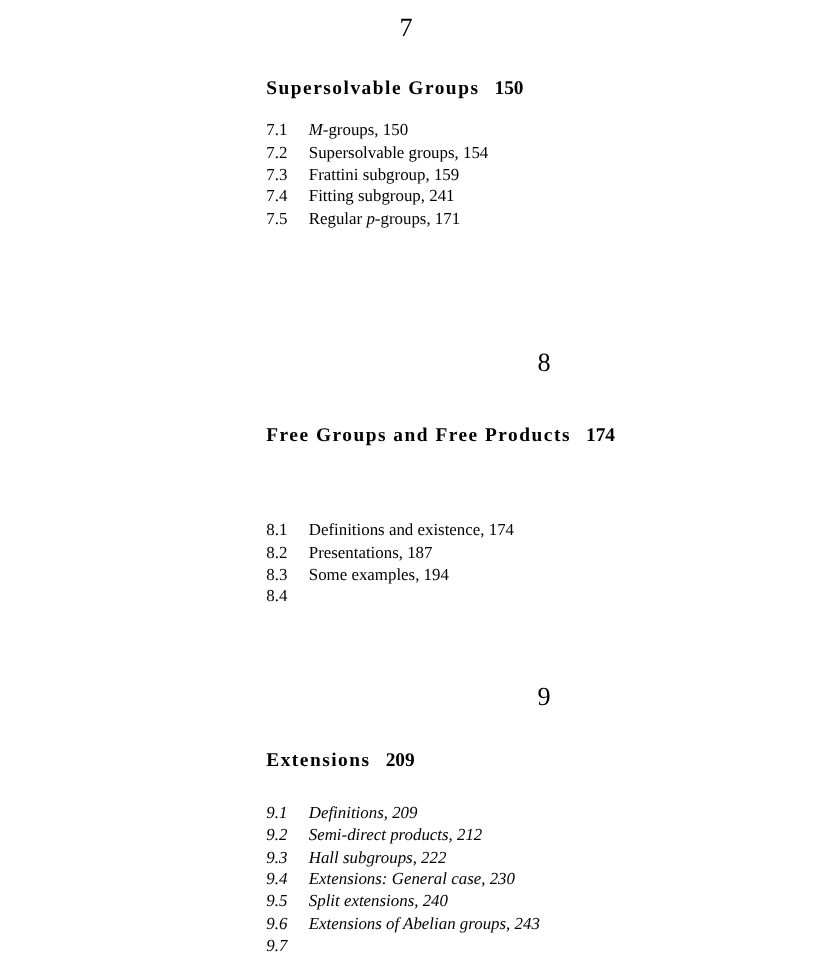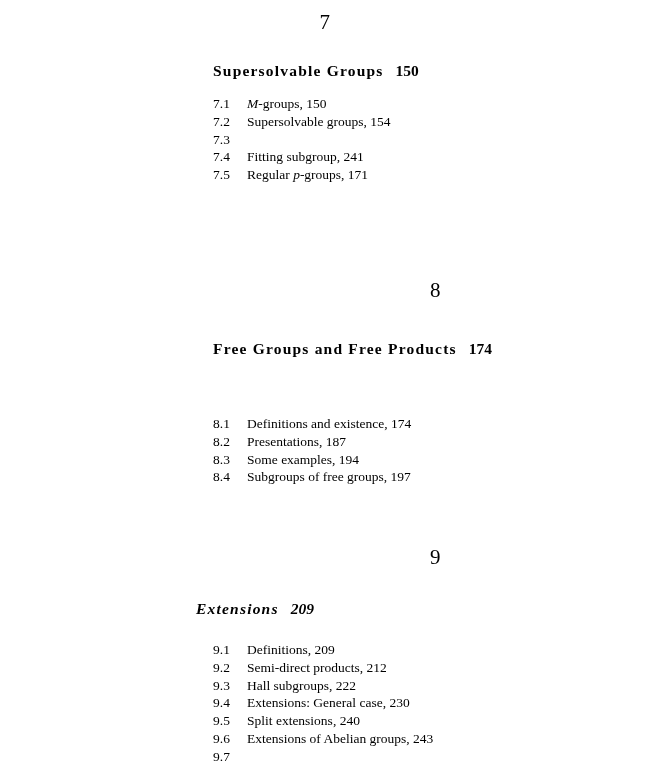--- a/index.html
+++ b/index.html
@@ -74,22 +74,22 @@
   #chapter-7 .chap-title  { position: absolute; left: 213px; top: 50px; margin-top: 12px; }
   #chapter-7 .toc-list    { position: absolute; left: 213px; top: 95px; }
 
   
   #chapter-8 .chap-number { position: absolute; left: 0; top: 278px; width: 650px; text-align: right; padding-right: 209px; box-sizing: border-box; }
   #chapter-8 .chap-title  { position: absolute; left: 213px; top: 340px; }
   #chapter-8 .toc-list    { position: absolute; left: 213px; top: 378px; margin-top: 37px; }
 
   
   #chapter-9 .chap-number { position: absolute; left: 0; top: 545px; width: 650px; text-align: right; padding-right: 209px; box-sizing: border-box; }
-  #chapter-9 .chap-title  { position: absolute; left: 196px; top: 600px; font-style: italic; }
-  #chapter-9 .toc-list    { position: absolute; left: 213px; top: 641px; }
+  #chapter-9 .chap-title  { position: absolute; left: 213px; top: 600px; }
+  #chapter-9 .toc-list    { position: absolute; left: 213px; top: 641px; font-style: italic; }
 </style>
 </head>
 <body>
 
 <div class="page">
 
   <section class="chapter" id="chapter-7">
     <div class="chap-number">7</div>
     <div class="chap-title">
       <span class="title-text">Supersolvable Groups</span><span class="title-page">150</span>
@@ -98,20 +98,21 @@
       <li class="toc-item">
         <span class="toc-num">7.1</span>
         <span class="toc-label"><span></span><span class="ital">M</span><span>-groups, 150</span></span>
       </li>
       <li class="toc-item">
         <span class="toc-num">7.2</span>
         <span class="toc-label"><span>Supersolvable groups, 154</span><span class="ital"></span><span></span></span>
       </li>
       <li class="toc-item">
         <span class="toc-num">7.3</span>
+        <span class="toc-label"><span>Frattini subgroup, 159</span><span class="ital"></span><span></span></span>
       </li>
       <li class="toc-item">
         <span class="toc-num">7.4</span>
         <span class="toc-label"><span>Fitting subgroup, 241</span><span class="ital"></span><span></span></span>
       </li>
       <li class="toc-item">
         <span class="toc-num">7.5</span>
         <span class="toc-label"><span>Regular </span><span class="ital">p</span><span>-groups, 171</span></span>
       </li>
     </ul>
@@ -130,21 +131,20 @@
       <li class="toc-item">
         <span class="toc-num">8.2</span>
         <span class="toc-label"><span>Presentations, 187</span><span class="ital"></span><span></span></span>
       </li>
       <li class="toc-item">
         <span class="toc-num">8.3</span>
         <span class="toc-label"><span>Some examples, 194</span><span class="ital"></span><span></span></span>
       </li>
       <li class="toc-item">
         <span class="toc-num">8.4</span>
-        <span class="toc-label"><span>Subgroups of free groups, 197</span><span class="ital"></span><span></span></span>
       </li>
     </ul>
   </section>
 
   <section class="chapter" id="chapter-9">
     <div class="chap-number">9</div>
     <div class="chap-title">
       <span class="title-text">Extensions</span><span class="title-page">209</span>
     </div>
     <ul class="toc-list">

